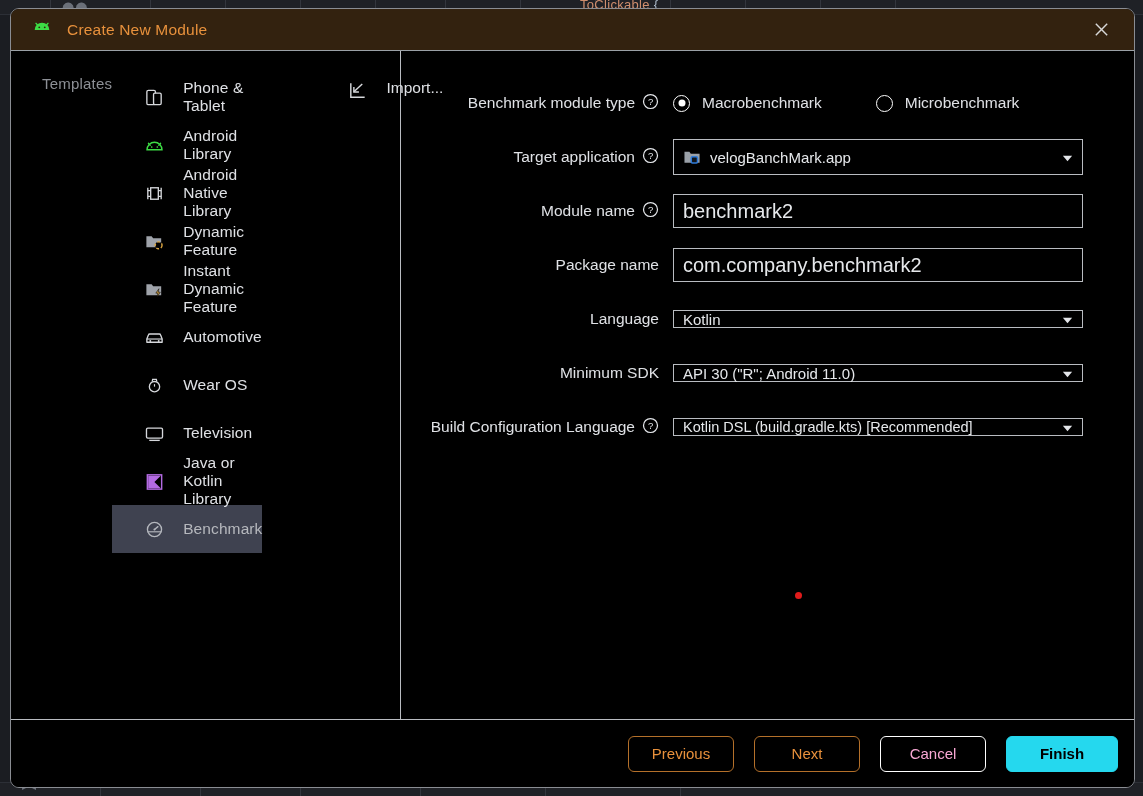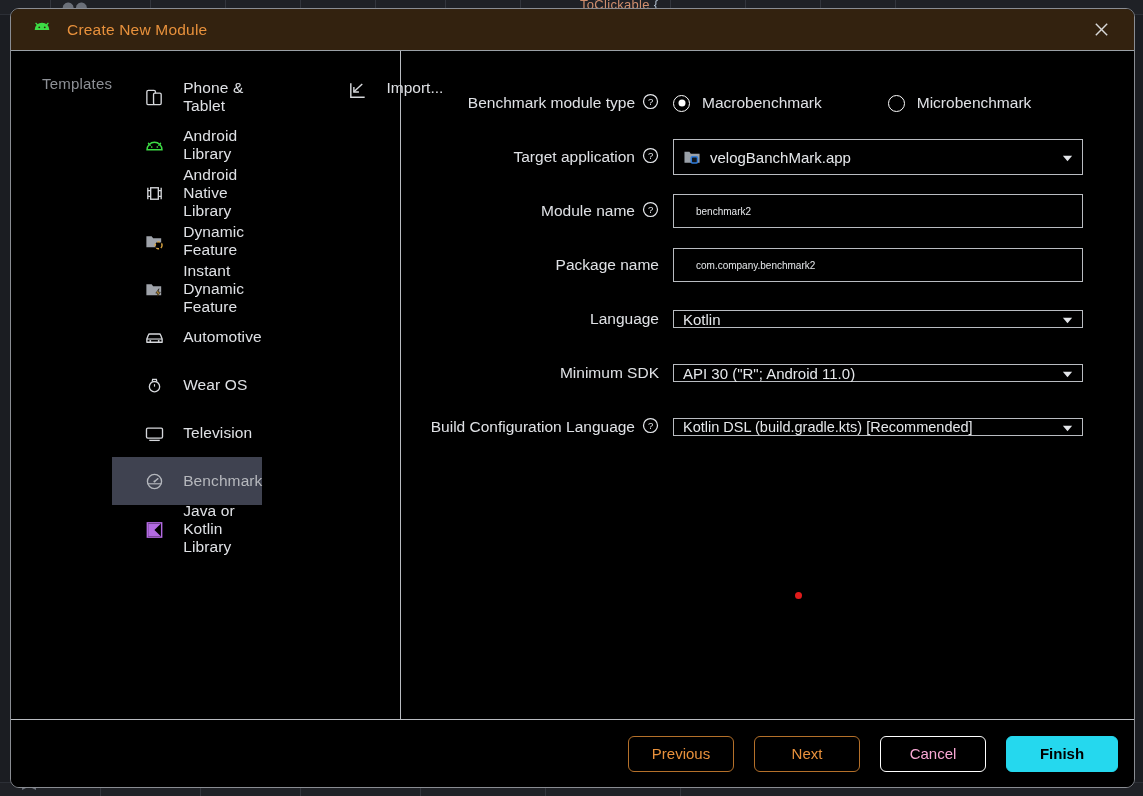--- a/index.html
+++ b/index.html
@@ -46,30 +46,30 @@
   .sb-import .lbl{font-size:15.5px;color:#dfe1e5;}
 
   
   .form{flex:1 1 auto;position:relative;padding:30px 0 0 0;}
   .row{display:flex;align-items:center;margin-bottom:10px;height:44px;}
   .lab{width:272px;flex:0 0 272px;text-align:right;padding-right:14px;box-sizing:border-box;
        font-size:15.5px;color:#dfe1e5;display:flex;align-items:center;justify-content:flex-end;gap:7px;}
   .qmark{flex:0 0 17px;}
   .ctrl{flex:0 0 410px;}
 
-  .radios{display:flex;align-items:center;gap:12px;}
+  .radios{display:flex;align-items:center;gap:0;}
   .radio{display:flex;align-items:center;cursor:pointer;margin-right:54px;}
   .radio .rb{width:17px;height:17px;border:1.6px solid #ffffff;border-radius:50%;margin-right:12px;
              position:relative;flex:0 0 17px;box-sizing:border-box;}
   .radio.on .rb::after{content:"";position:absolute;left:50%;top:50%;transform:translate(-50%,-50%);
                        width:7px;height:7px;background:#fff;border-radius:50%;}
   .radio .rlbl{font-size:15.5px;color:#dfe1e5;}
 
   .textfield{height:34px;border:1px solid #b9bcc1;background:#000;display:flex;align-items:center;
-             padding:0 22px;box-sizing:border-box;font-size:10px;color:#e6e8eb;}
+             padding:0 9px;box-sizing:border-box;font-size:20px;color:#e6e8eb;}
   .combo{height:18px;border:1px solid #b9bcc1;background:#000;display:flex;align-items:center;
          padding:0 0 0 9px;box-sizing:border-box;cursor:pointer;}
   .combo .cval{flex:1 1 auto;font-size:15px;color:#e6e8eb;white-space:nowrap;overflow:hidden;display:flex;align-items:center;gap:8px;}
   .combo .arrow{flex:0 0 30px;display:flex;align-items:center;justify-content:center;}
   .combo.tall{height:36px;}
   .reddot{position:absolute;width:7px;height:7px;border-radius:50%;background:#e01b1b;left:394px;top:541px;}
 
   
   .footer{flex:0 0 68px;height:68px;background:#000;border-top:1px solid #b9bcc1;
           display:flex;align-items:center;justify-content:flex-end;padding-right:16px;gap:20px;box-sizing:border-box;}
@@ -222,40 +222,40 @@
         <div class="sb-item">
           <span class="ico">
             <svg viewBox="0 0 22 22" width="21" height="21">
               <rect x="2.6" y="5.4" width="16.8" height="10.4" rx="1.4" fill="none" stroke="#d6d8dc" stroke-width="1.4"></rect>
               <line x1="5.5" y1="18.2" x2="16.5" y2="18.2" stroke="#d6d8dc" stroke-width="1.4"></line>
             </svg>
           </span>
           <span class="lbl">Television</span>
         </div>
 
+        <div class="sb-item">
+          <span class="ico">
+            <svg viewBox="0 0 22 22" width="21" height="21">
+              <rect x="3.5" y="4" width="15" height="15" fill="none" stroke="#b36ae2" stroke-width="1.5"></rect>
+              <path d="M4.4 4.9h13.2L10.9 11.5l6.7 6.6H4.4z" fill="#b36ae2"></path>
+            </svg>
+          </span>
+          <span class="lbl">Java or Kotlin Library</span>
+        </div>
+
         <div class="sb-item selected">
           <span class="ico">
             <svg viewBox="0 0 22 22" width="21" height="21">
               <circle cx="11" cy="11" r="7.4" fill="none" stroke="#b4b7bd" stroke-width="1.4"></circle>
               <line x1="11" y1="11" x2="14.6" y2="8" stroke="#b4b7bd" stroke-width="1.4" stroke-linecap="round"></line>
               <circle cx="11" cy="11" r="1.1" fill="#b4b7bd"></circle>
               <line x1="3.6" y1="13.4" x2="18.4" y2="13.4" stroke="#b4b7bd" stroke-width="1.2"></line>
             </svg>
           </span>
           <span class="lbl">Benchmark</span>
-        </div>
-
-        <div class="sb-item">
-          <span class="ico">
-            <svg viewBox="0 0 22 22" width="21" height="21">
-              <rect x="3.5" y="4" width="15" height="15" fill="none" stroke="#b36ae2" stroke-width="1.5"></rect>
-              <path d="M4.4 4.9h13.2L10.9 11.5l6.7 6.6H4.4z" fill="#b36ae2"></path>
-            </svg>
-          </span>
-          <span class="lbl">Java or Kotlin Library</span>
         </div>
       </div>
 
       <div class="sb-sep"></div>
 
       <div class="sb-import">
         <span class="ico">
           <svg viewBox="0 0 22 22" width="21" height="21">
             <polyline points="4,3.5 4,18 18.5,18" fill="none" stroke="#d6d8dc" stroke-width="1.5"></polyline>
             <line x1="16" y1="4.2" x2="7.2" y2="12.4" stroke="#d6d8dc" stroke-width="1.5"></line>

